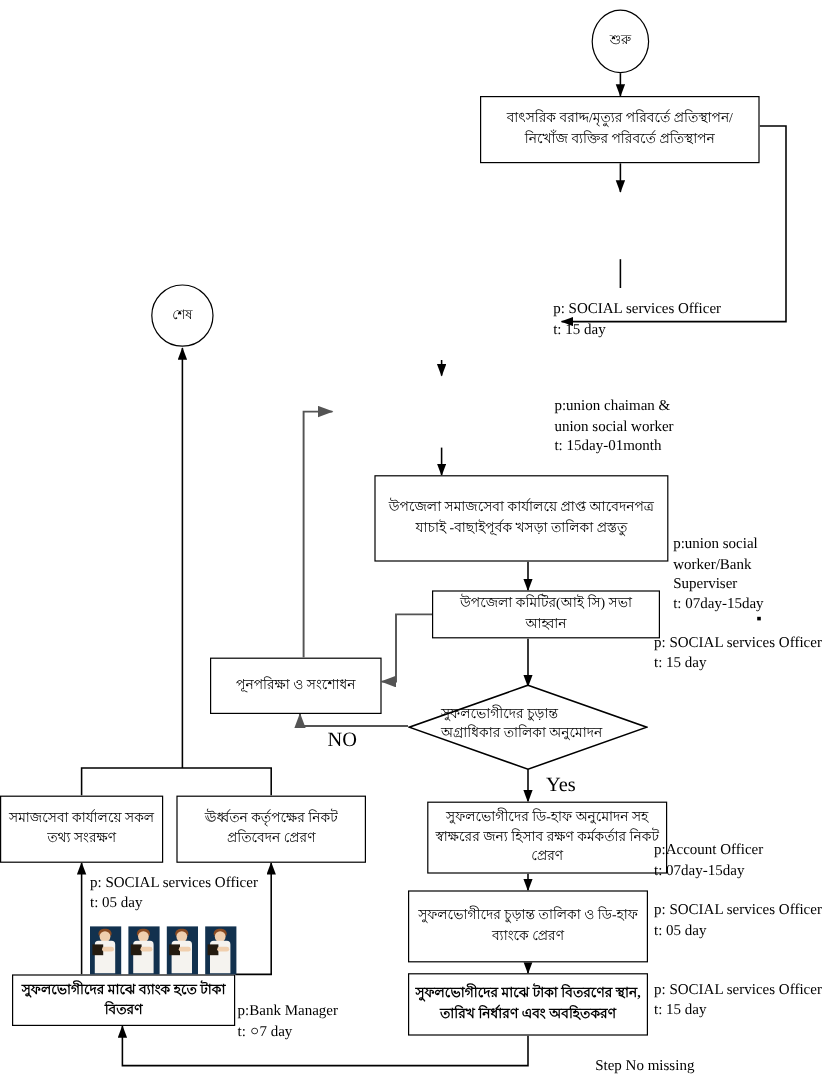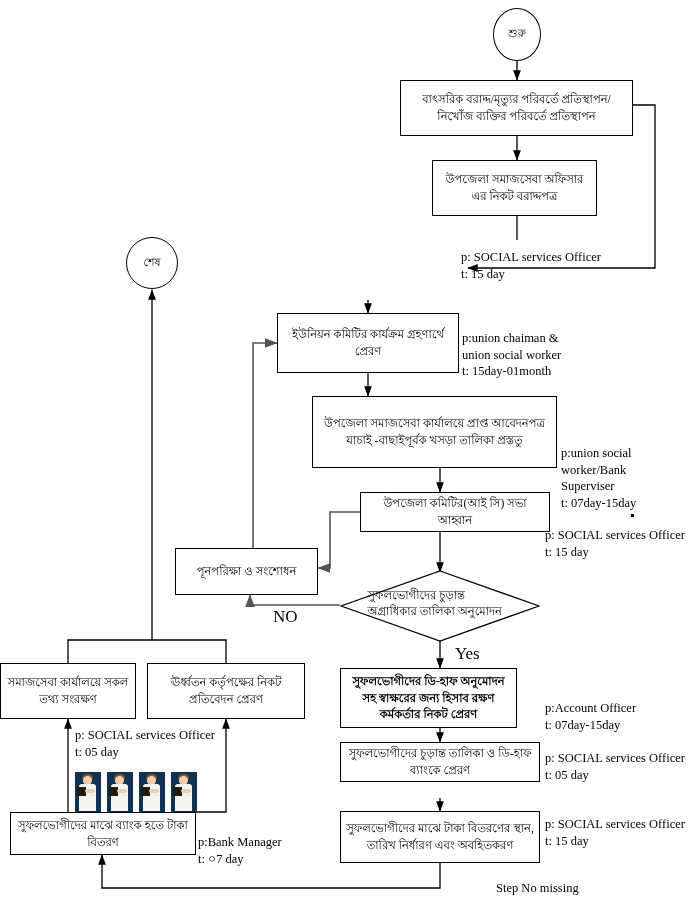--- a/index.html
+++ b/index.html
@@ -35,21 +35,21 @@
     color: #000;
     font-family: "Liberation Serif", "DejaVu Serif", serif;
     font-size: 11.5px;
     line-height: 1.45;
     padding: 3px 5px;
   }
   .node.left-align {
     justify-content: flex-start;
     text-align: center;
   }
-  .node.bold { font-weight: normal; }
+  .node.bold { font-weight: bold; }
 
   .terminator {
     position: absolute;
     box-sizing: border-box;
     border: 1.3px solid #000;
     border-radius: 50%;
     background: #fff;
     display: flex;
     align-items: center;
     justify-content: center;
@@ -219,53 +219,47 @@
   </div>
 
   <div class="terminator" style="left:126px; top:237px; width:52px; height:52px;">
     <span>শেষ</span>
   </div>
 
   <div class="node" style="left:400px; top:80px; width:233px; height:56px;">
     <span>বাৎসরিক বরাদ্দ/মৃত্যুর পরিবর্তে প্রতিস্থাপন/নিখোঁজ ব্যক্তির পরিবর্তে প্রতিস্থাপন</span>
   </div>
 
-  <div class="node" style="left:432px; top:160px; width:165px; height:56px;">
-    <span>উপজেলা সমাজসেবা অফিসার এর নিকট বরাদ্দপত্র</span>
-  </div>
-
-
-  <div class="node" style="left:277px; top:313px; width:182px; height:60px;">
-    <span>ইউনিয়ন কমিটির কার্যক্রম গ্রহণার্থে প্রেরণ</span>
-  </div>
+
+
 
   <div class="node left-align" style="left:312px; top:396px; width:245px; height:72px;">
     <span>উপজেলা সমাজসেবা কার্যালয়ে প্রাপ্ত আবেদনপত্র যাচাই -বাছাইপূর্বক খসড়া তালিকা প্রস্ততু</span>
   </div>
 
   <div class="node" style="left:360px; top:492px; width:190px; height:40px;">
     <span>উপজেলা কমিটির(আই সি) সভা আহ্বান</span>
   </div>
 
   <div class="node" style="left:175px; top:548px; width:143px; height:47px;">
     <span>পূনপরিক্ষা ও সংশোধন</span>
   </div>
 
   <div class="diamond" style="left:340px; top:570px; width:200px; height:72px;">
     <svg width="200" height="72" viewBox="0 0 200 72" xmlns="http://www.w3.org/2000/svg">
       <polygon points="100,1 199,36 100,71 1,36" fill="#ffffff" stroke="#000" stroke-width="1.3"></polygon>
     </svg>
     <div class="dtext">সুফলভোগীদের চুড়ান্ত অগ্রাধিকার তালিকা অনুমোদন</div>
   </div>
 
-  <div class="node" style="left:340px; top:668px; width:177px; height:60px;font-weight:bold;">
+  <div class="node" style="left:356px; top:668px; width:200px; height:60px;">
     <span>সুফলভোগীদের ডি-হাফ অনুমোদন সহ স্বাক্ষরের জন্য হিসাব রক্ষণ কর্মকর্তার নিকট প্রেরণ</span>
   </div>
 
-  <div class="node" style="left:340px; top:742px; width:200px; height:40px;">
+  <div class="node" style="left:340px; top:742px; width:200px; height:60px;">
     <span>সুফলভোগীদের চুড়ান্ত তালিকা ও ডি-হাফ ব্যাংকে প্রেরণ</span>
   </div>
 
   <div class="node bold" style="left:340px; top:811px; width:200px; height:52px;">
     <span>সুফলভোগীদের মাঝে টাকা বিতরণের স্থান, তারিখ নির্ধারণ এবং অবহিতকরণ</span>
   </div>
 
   <div class="node bold" style="left:10px; top:812px; width:186px; height:43px;">
     <span>সুফলভোগীদের মাঝে ব্যাংক হতে টাকা বিতরণ</span>
   </div>

